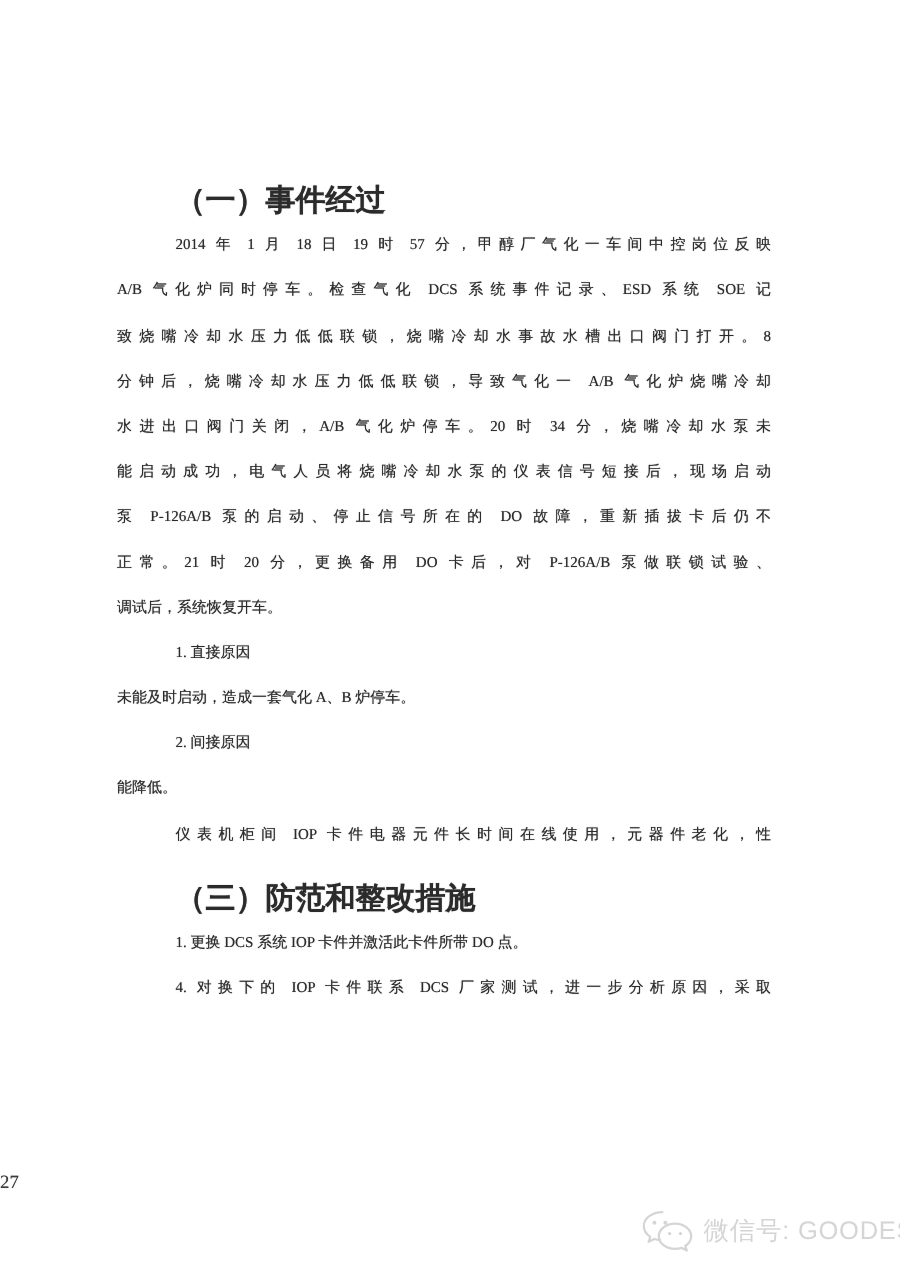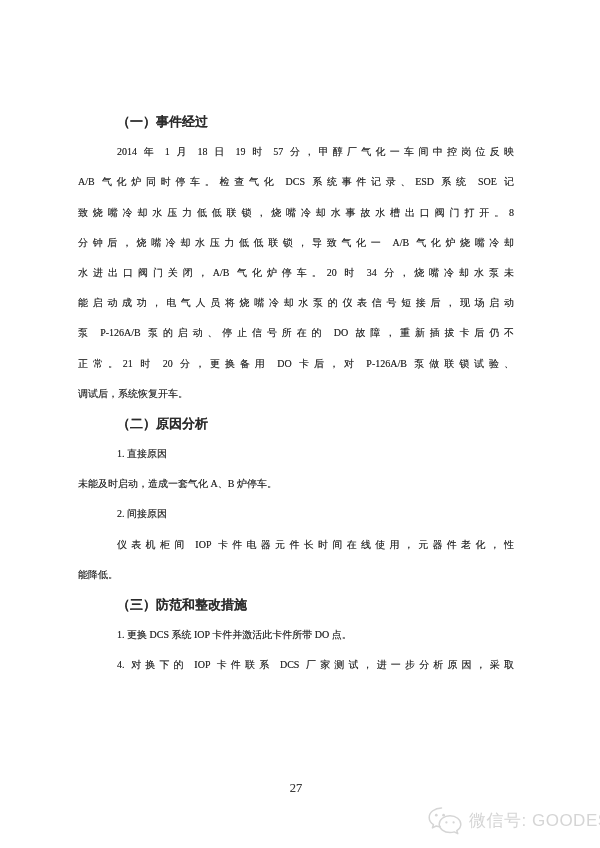--- a/index.html
+++ b/index.html
@@ -26,39 +26,40 @@
   .line {
     height: 30.2px;
     line-height: 30.2px;
     font-size: 10px;
     text-shadow: 0 0 0.6px rgba(45,45,45,0.65);
     white-space: normal;
   }
   .line.heading {
     font-weight: 700;
     padding-left: 39px;
-    font-size: 13px;
+    font-size: 20px;
+    margin-top: 12px;
   }
   .line.pfirst, .line.pfirst-end {
     text-indent: 39px;
   }
   .line.pfirst, .line.pbody {
     text-align: justify;
     text-align-last: justify;
     text-justify: inter-character;
   }
   .line.pend, .line.pfirst-end, .line.heading {
     text-align: left;
   }
   .page-number {
     position: absolute;
     left: 0;
     right: 8px;
     top: 781px;
-    text-align: center;
+    text-align: left;
     font-size: 12.5px;
     color: #3c3c3c;
     text-shadow: 0 0 0.5px rgba(60,60,60,0.6);
   }
   .watermark {
     position: absolute;
     left: 427px;
     top: 804px;
     height: 32px;
     display: flex;
@@ -81,26 +82,25 @@
       <div class="line heading">（一）事件经过</div>
       <div class="line pfirst">2014 年 1 月 18 日 19 时 57 分，甲醇厂气化一车间中控岗位反映</div>
       <div class="line pbody">A/B 气化炉同时停车。检查气化 DCS 系统事件记录、ESD 系统 SOE 记</div>
       <div class="line pbody">致烧嘴冷却水压力低低联锁，烧嘴冷却水事故水槽出口阀门打开。8</div>
       <div class="line pbody">分钟后，烧嘴冷却水压力低低联锁，导致气化一 A/B 气化炉烧嘴冷却</div>
       <div class="line pbody">水进出口阀门关闭，A/B 气化炉停车。20 时 34 分，烧嘴冷却水泵未</div>
       <div class="line pbody">能启动成功，电气人员将烧嘴冷却水泵的仪表信号短接后，现场启动</div>
       <div class="line pbody">泵 P-126A/B 泵的启动、停止信号所在的 DO 故障，重新插拔卡后仍不</div>
       <div class="line pbody">正常。21 时 20 分，更换备用 DO 卡后，对 P-126A/B 泵做联锁试验、</div>
       <div class="line pend">调试后，系统恢复开车。</div>
-      <div class="line heading">（二）原因分析</div>
       <div class="line pfirst-end">1. 直接原因</div>
       <div class="line pend">未能及时启动，造成一套气化 A、B 炉停车。</div>
       <div class="line pfirst-end">2. 间接原因</div>
+      <div class="line pend">能降低。</div>
       <div class="line pfirst">仪表机柜间 IOP 卡件电器元件长时间在线使用，元器件老化，性</div>
-      <div class="line pend">能降低。</div>
       <div class="line heading">（三）防范和整改措施</div>
       <div class="line pfirst-end">1. 更换 DCS 系统 IOP 卡件并激活此卡件所带 DO 点。</div>
       <div class="line pfirst">4. 对换下的 IOP 卡件联系 DCS 厂家测试，进一步分析原因，采取</div>
     </div>
 
   <div class="page-number">27</div>
 
   <div class="watermark" style="color: rgb(213, 213, 213);">
     <span>
       <svg width="37" height="29" viewBox="0 0 37 29" aria-hidden="true">

